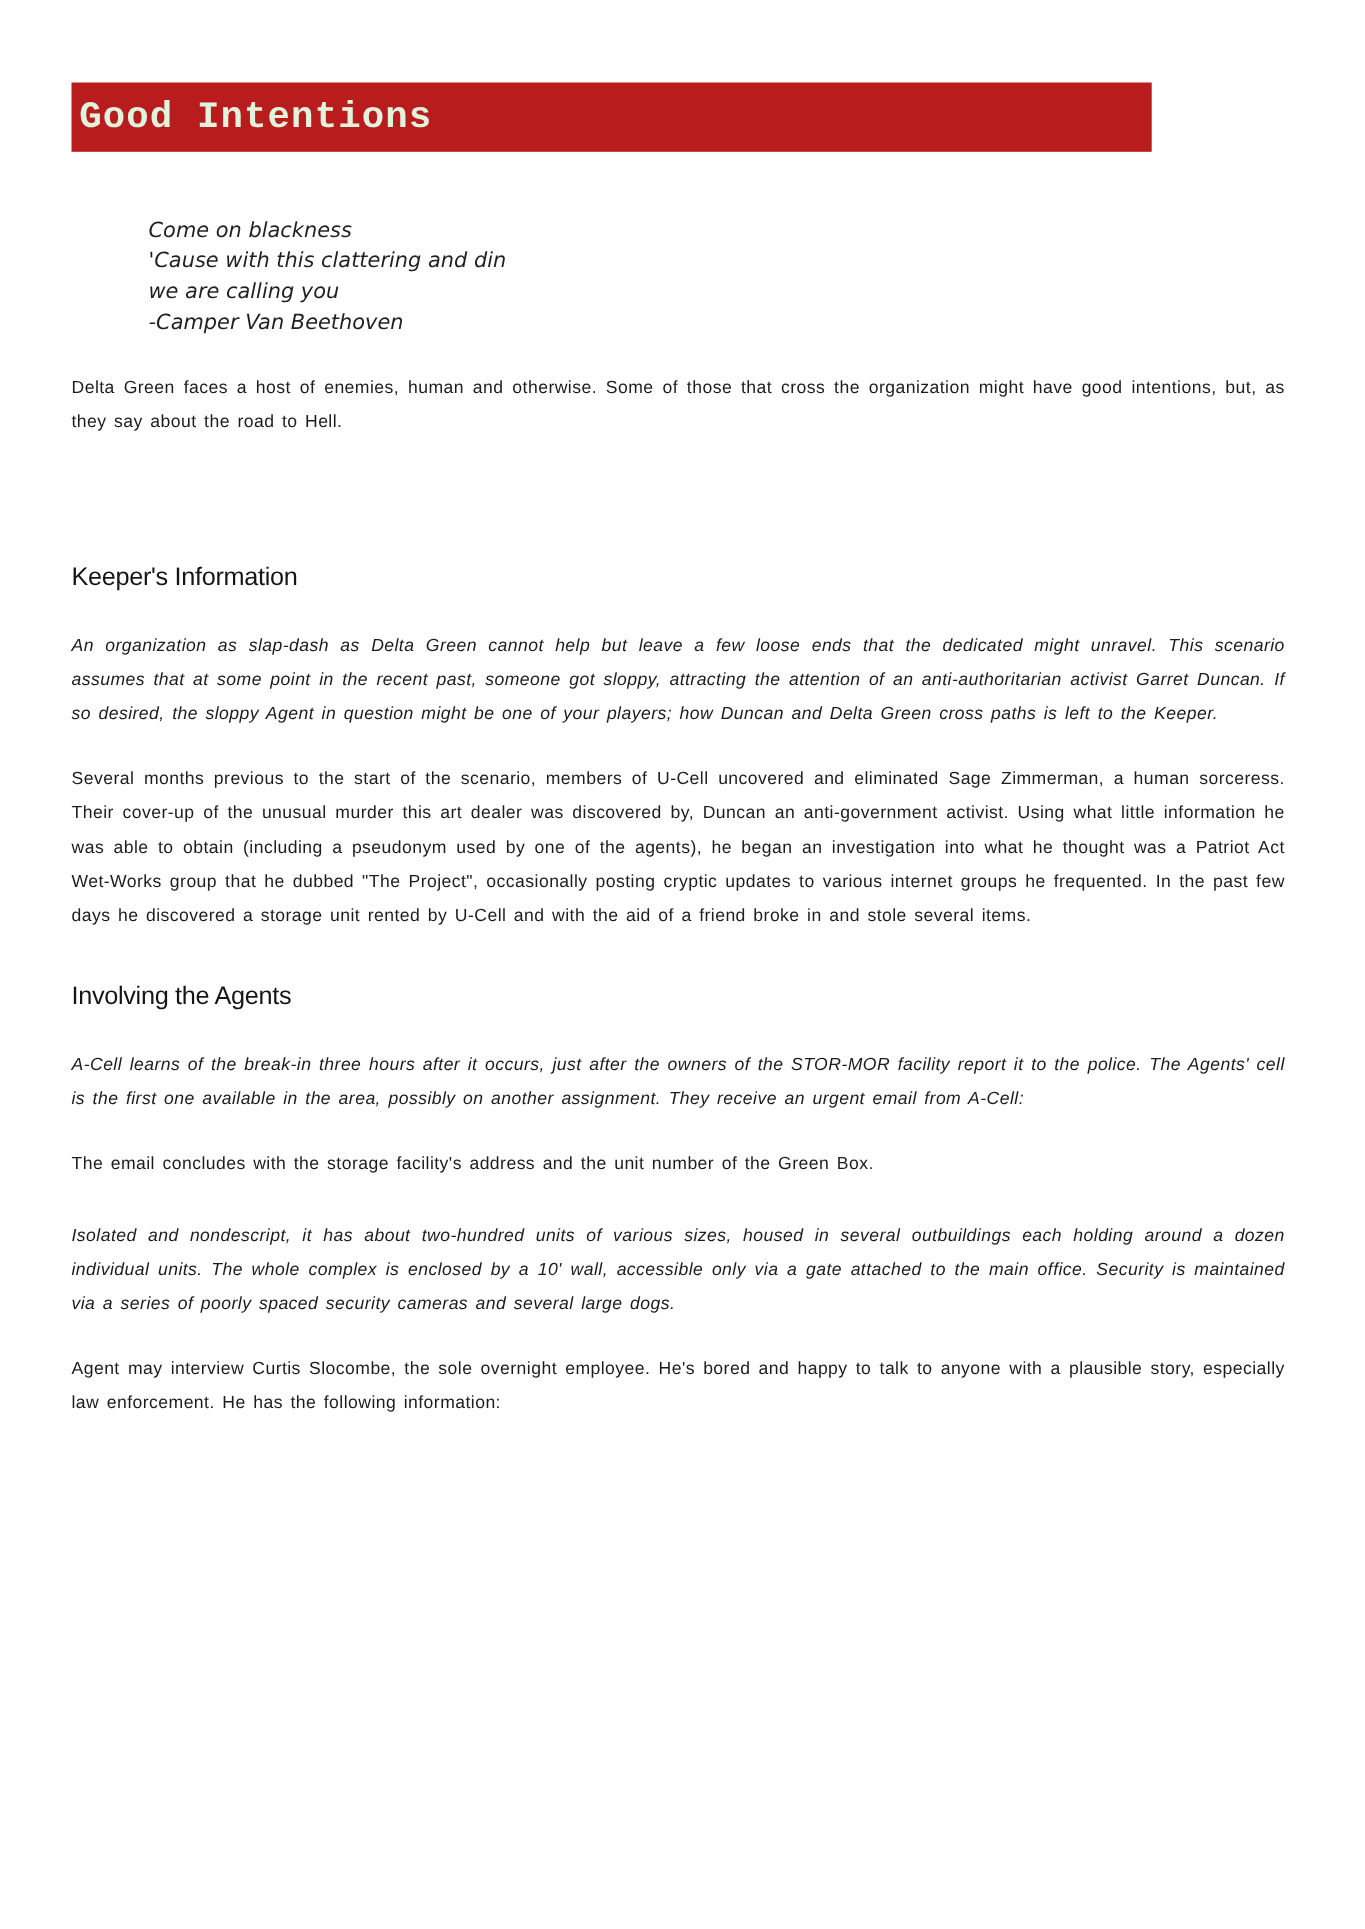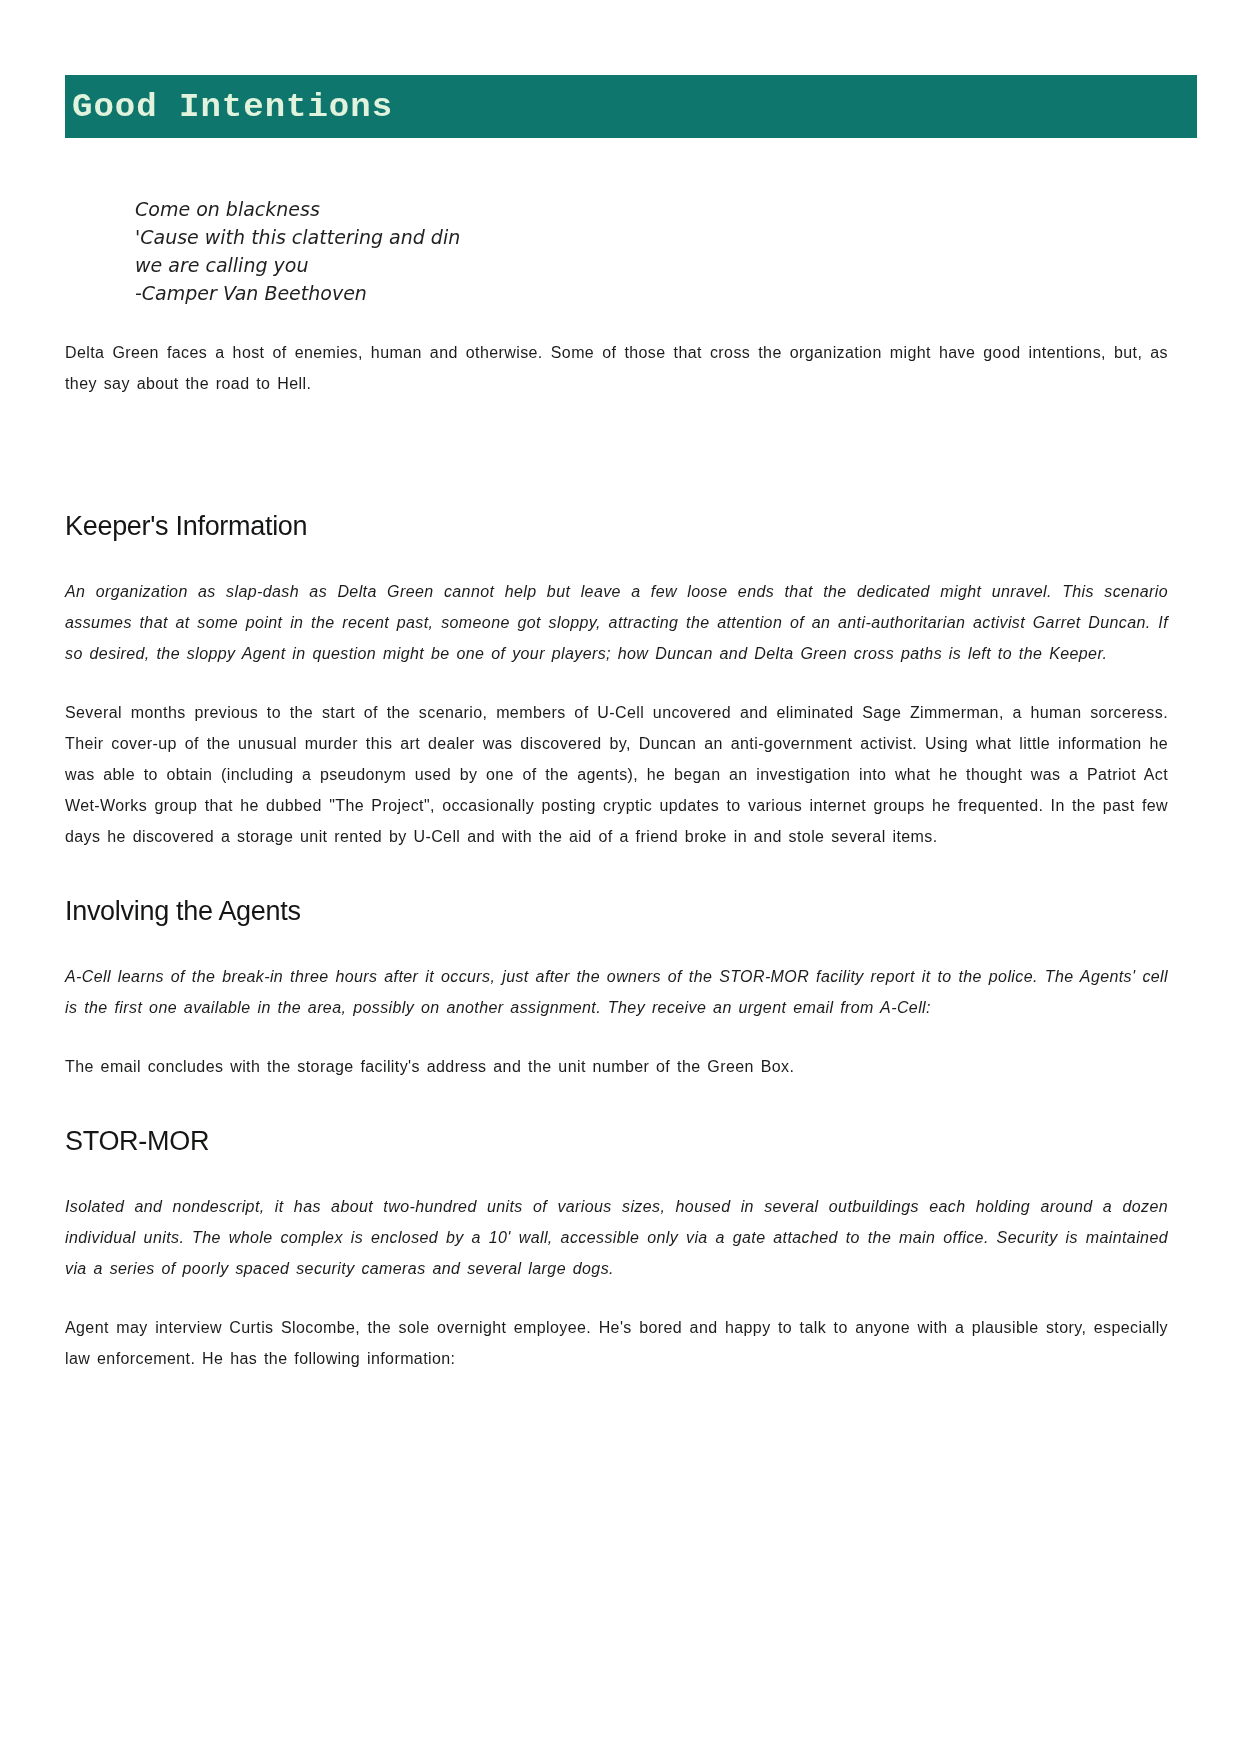--- a/index.html
+++ b/index.html
@@ -15,23 +15,23 @@
     position: relative;
     width: 1241px;
     height: 1754px;
     background: #ffffff;
     overflow: hidden;
   }
   .titlebar {
     position: absolute;
     left: 65px;
     top: 75px;
-    width: 1132px;
+    width: 982px;
     height: 63px;
-    background: #0f766e;
+    background: #b91c1c;
     display: flex;
     align-items: center;
     padding-left: 7px;
   }
   .titlebar h1 {
     font-family: "Liberation Mono", "DejaVu Sans Mono", monospace;
     font-weight: bold;
     font-size: 34px;
     letter-spacing: 1px;
     color: #e1f3dd;
@@ -56,21 +56,21 @@
     font-size: 16px;
     line-height: 31px;
     text-align: justify;
     letter-spacing: 0.4px;
     word-spacing: 2px;
     color: #1b1d1b;
   }
   p.intro { margin-top: 30px; }
   p.after-h2 { margin-top: 34px; font-style: italic; }
   h2 {
-    font-size: 27px;
+    font-size: 23px;
     font-weight: 400;
     letter-spacing: -0.3px;
     color: #141614;
     font-family: "Liberation Sans", sans-serif;
   }
   .h2-first { margin-top: 112px; }
   .h2-next  { margin-top: 44px; }
   .email { font-style: italic; }
 </style>
 </head>
@@ -94,18 +94,17 @@
     <p class="body intro">Delta Green faces a host of enemies, human and otherwise. Some of those that cross the organization might have good intentions, but, as they say about the road to Hell.</p>
 
     <h2 class="h2-first">Keeper's Information</h2>
     <p class="body after-h2">An organization as slap-dash as Delta Green cannot help but leave a few loose ends that the dedicated might unravel. This scenario assumes that at some point in the recent past, someone got sloppy, attracting the attention of an anti-authoritarian activist Garret Duncan. If so desired, the sloppy Agent in question might be one of your players; how Duncan and Delta Green cross paths is left to the Keeper.</p>
     <p class="body">Several months previous to the start of the scenario, members of U-Cell uncovered and eliminated Sage Zimmerman, a human sorceress. Their cover-up of the unusual murder this art dealer was discovered by, Duncan an anti-government activist. Using what little information he was able to obtain (including a pseudonym used by one of the agents), he began an investigation into what he thought was a Patriot Act Wet-Works group that he dubbed "The Project", occasionally posting cryptic updates to various internet groups he frequented. In the past few days he discovered a storage unit rented by U-Cell and with the aid of a friend broke in and stole several items.</p>
 
     <h2 class="h2-next">Involving the Agents</h2>
     <p class="body after-h2">A-Cell learns of the break-in three hours after it occurs, just after the owners of the STOR-MOR facility report it to the police. The Agents' cell is the first one available in the area, possibly on another assignment. They receive an urgent email from A-Cell:</p>
     <p class="body">The email concludes with the storage facility's address and the unit number of the Green Box.</p>
 
-    <h2 class="h2-next">STOR-MOR</h2>
     <p class="body after-h2">Isolated and nondescript, it has about two-hundred units of various sizes, housed in several outbuildings each holding around a dozen individual units. The whole complex is enclosed by a 10' wall, accessible only via a gate attached to the main office. Security is maintained via a series of poorly spaced security cameras and several large dogs.</p>
     <p class="body">Agent may interview Curtis Slocombe, the sole overnight employee. He's bored and happy to talk to anyone with a plausible story, especially law enforcement. He has the following information:</p>
 
   </div>
 </div>
 
 </body></html>

